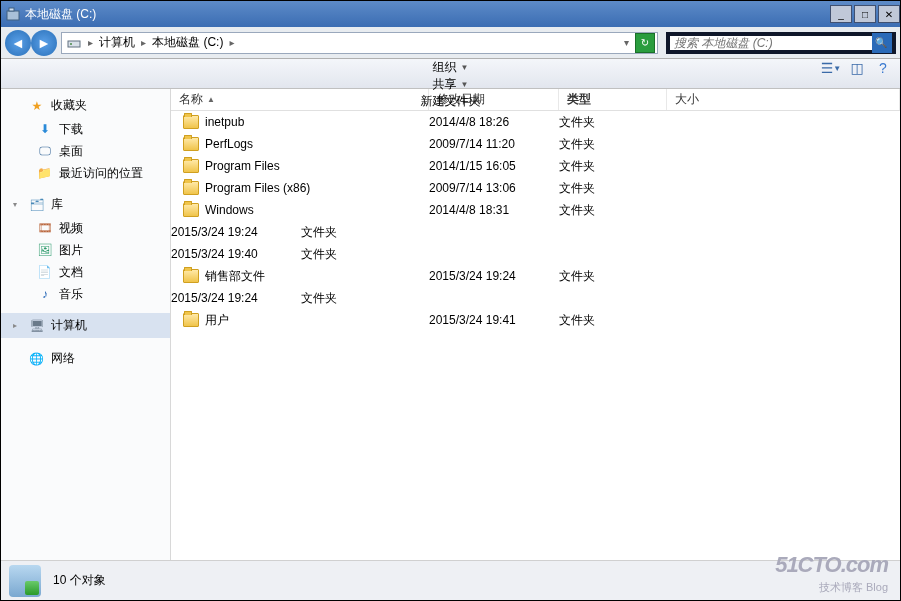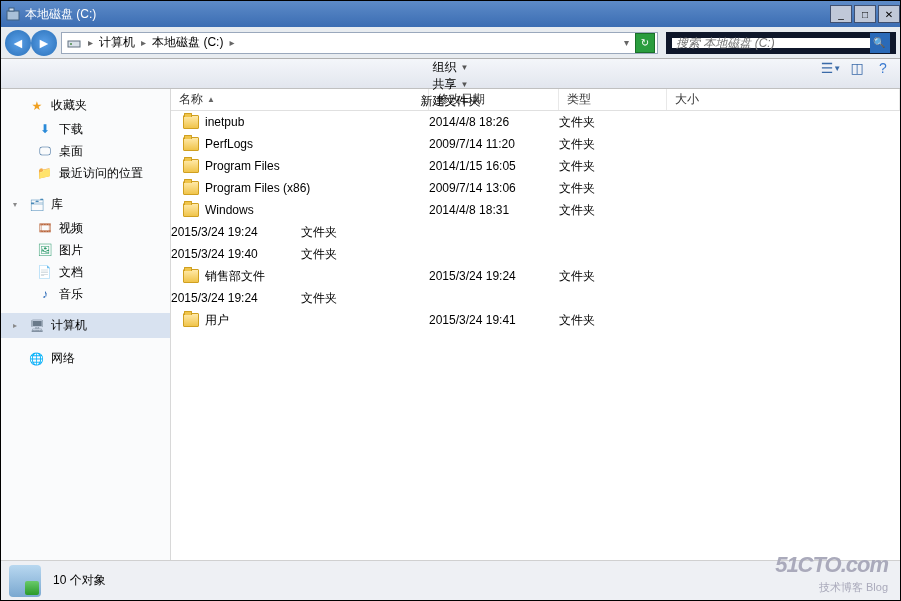--- a/index.html
+++ b/index.html
@@ -13,21 +13,21 @@
 .winbtn { width: 22px; height: 18px; background: #c0c8d8; border: 1px solid #405070; margin-left: 2px; display:flex; align-items:center; justify-content:center; font-size:10px; color:#000; }
 
 
 .navbar { height: 32px; background: #e8ecf0; border-bottom: 1px solid #b0b0b0; display: flex; align-items: center; padding: 2px 4px; gap: 4px; }
 .navarrow { width: 26px; height: 26px; border-radius: 50%; background: radial-gradient(#5aa0e8,#2a70b8); display:flex; align-items:center; justify-content:center; color:#fff; font-size:14px; }
 .navpair { display:flex; align-items:center; }
 .addrwrap { flex: 1; display:flex; align-items:center; background:#fff; border:1px solid #9aa8bc; height:22px; padding:0 2px; }
 .addritem { display:flex; align-items:center; font-size:12px; padding:0 2px; }
 .addrchev { color:#666; font-size:10px; padding:0 4px; }
 .refresh { width:20px; height:20px; background:#2a9d3e; border:1px solid #1a7028; color:#fff; display:flex; align-items:center; justify-content:center; font-size:10px; margin-left:2px; }
-.searchbox { width:230px; display:flex; align-items:center; background:#fff; border:6px solid #0f172a; height:22px; margin-left:4px; }
+.searchbox { width:230px; display:flex; align-items:center; background:#fff; border:4px solid #0f172a; height:22px; margin-left:4px; }
 .searchbox input { flex:1; border:none; outline:none; font-size:12px; padding:0 4px; color:#888; font-style:italic; background:transparent; }
 .searchbtn { width:20px; height:20px; background:#2a6ab8; color:#fff; display:flex; align-items:center; justify-content:center; font-size:10px; }
 
 
 .toolbar { height: 30px; background: linear-gradient(#f4f6fa,#e2e6ee); border-bottom:1px solid #c0c0c0; display:flex; align-items:center; font-size:12px; padding:0 8px; position:relative;flex-direction:column; }
 .tbitem { padding:0 10px; display:flex; align-items:center; gap:4px; cursor:default; }
 .tbitem .drop { font-size:8px; color:#555; }
 .tbright { position:absolute; right:8px; display:flex; align-items:center; gap:8px; }
 .tbicon { width:18px; height:18px; display:flex; align-items:center; justify-content:center; color:#3a6aa8; font-size:14px; }
 
@@ -42,21 +42,21 @@
 .sideitem { display:flex; align-items:center; padding:2px 8px 2px 36px; gap:6px; line-height:18px; }
 .sidehead.selected { background:#d8e2f0; }
 .sicon { width:16px; height:16px; display:inline-flex; align-items:center; justify-content:center; font-size:12px; }
 
 
 .filepane { flex:1; background:#fff; display:flex; flex-direction:column; }
 .colheader { height:22px; border-bottom:1px solid #e0e0e0; display:flex; font-size:12px; color:#333; }
 .col { padding:3px 8px; border-right:1px solid #e8e8e8; display:flex; align-items:center; gap:4px; }
 .col-name { width:258px; }
 .col-date { width:130px; }
-.col-type { width:108px; }
+.col-type { width:108px;font-weight:bold; }
 .col-size { flex:1; }
 
 .filelist { flex:1; overflow:auto; }
 .filerow { display:flex; font-size:12px; height:22px; align-items:center; }
 .fname { width:258px; padding-left:12px; display:flex; align-items:center; gap:6px; font-family: "SimSun", monospace; }
 .fdate { width:130px; font-family: Liberation Sans, sans-serif; }
 .ftype { width:108px; font-family: "SimSun", monospace; }
 .folder-icon { width:16px; height:14px; background:linear-gradient(#ffe9a8,#f0c44a); border:1px solid #d0a020; border-radius:1px; position:relative; }
 .folder-icon::before { content:''; position:absolute; top:-3px; left:0; width:6px; height:3px; background:#f0c44a; border:1px solid #d0a020; border-bottom:none; border-radius:1px 1px 0 0; }
 

